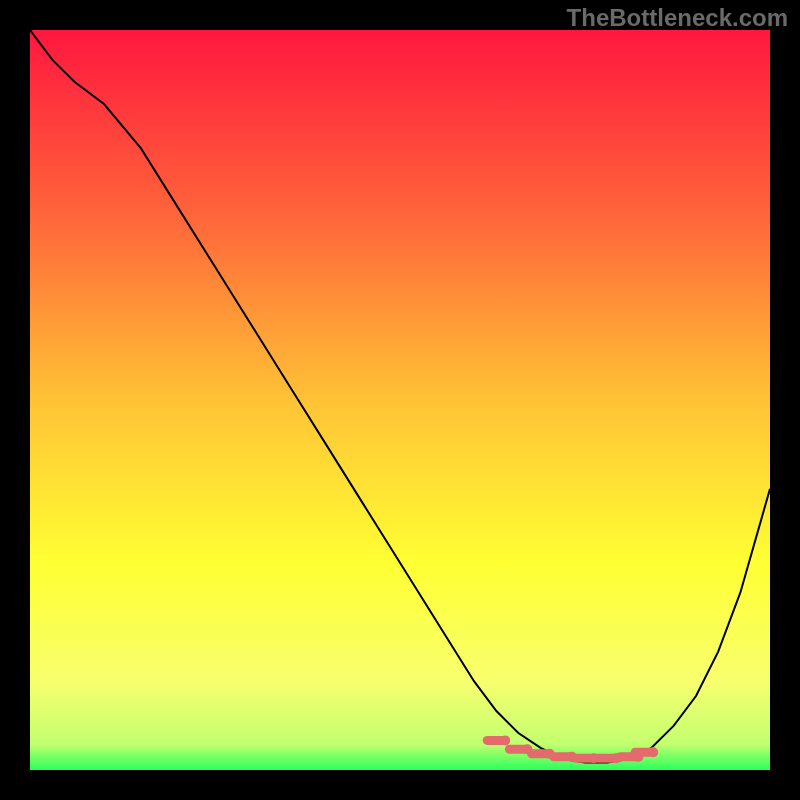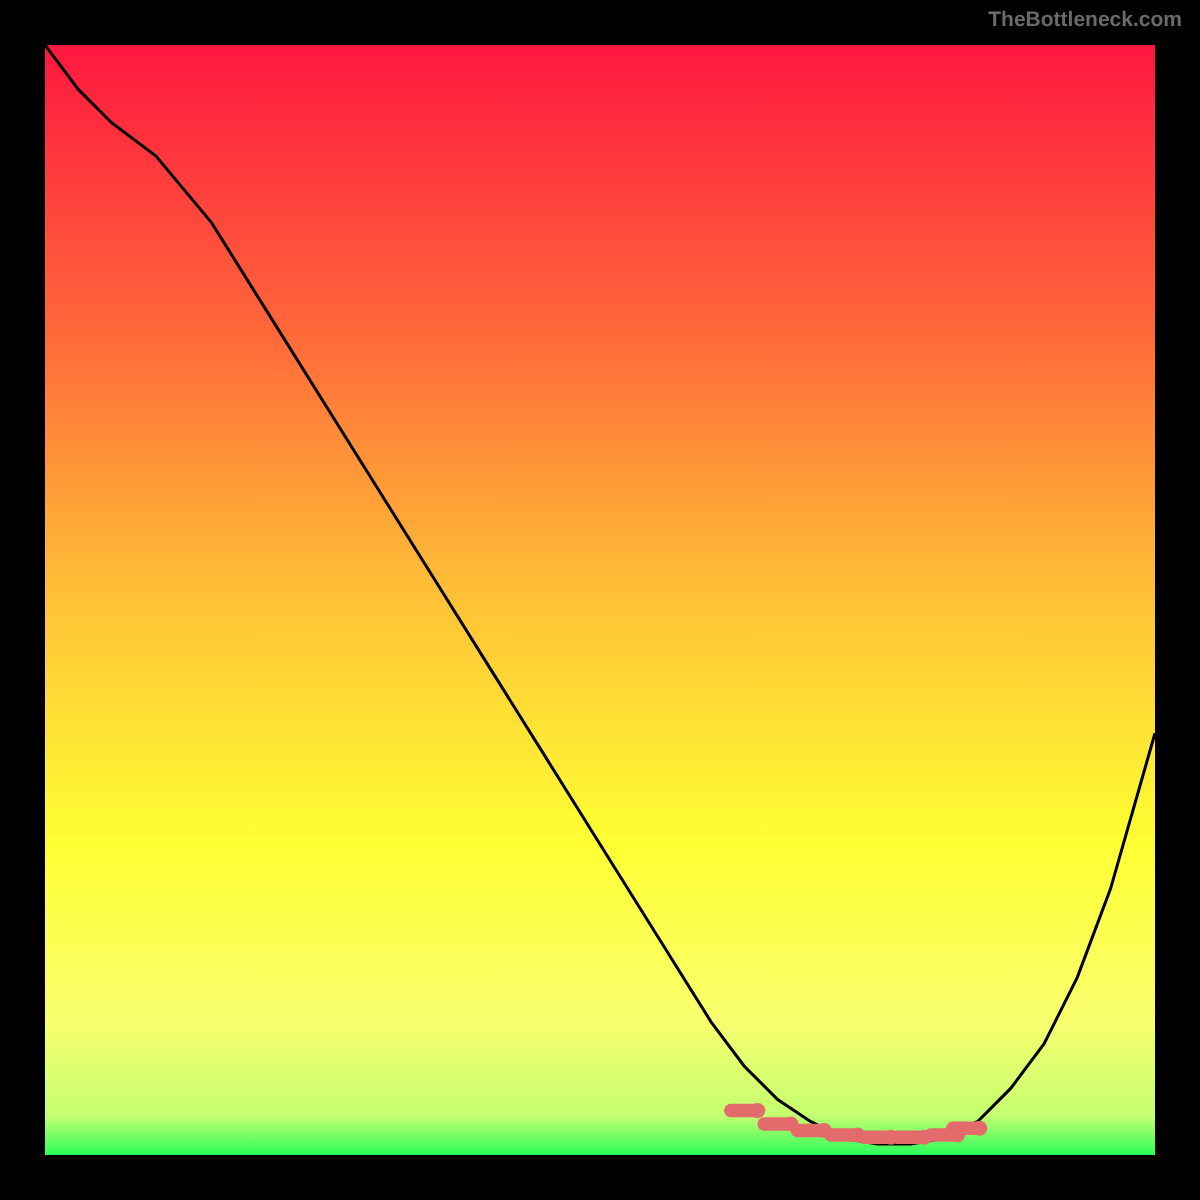--- a/index.html
+++ b/index.html
@@ -9,21 +9,21 @@
     height: 800px;
     background: #000;
     position: relative;
     font-family: Arial, sans-serif;
   }
   .watermark {
     position: absolute;
     top: 4px;
     right: 12px;
     color: #6a6a6a;
-    font-size: 14px;
+    font-size: 24px;
     font-weight: bold;
     z-index: 10;
   }
   .plot {
     position: absolute;
     left: 30px;
     top: 30px;
     width: 740px;
     height: 740px;
   }

